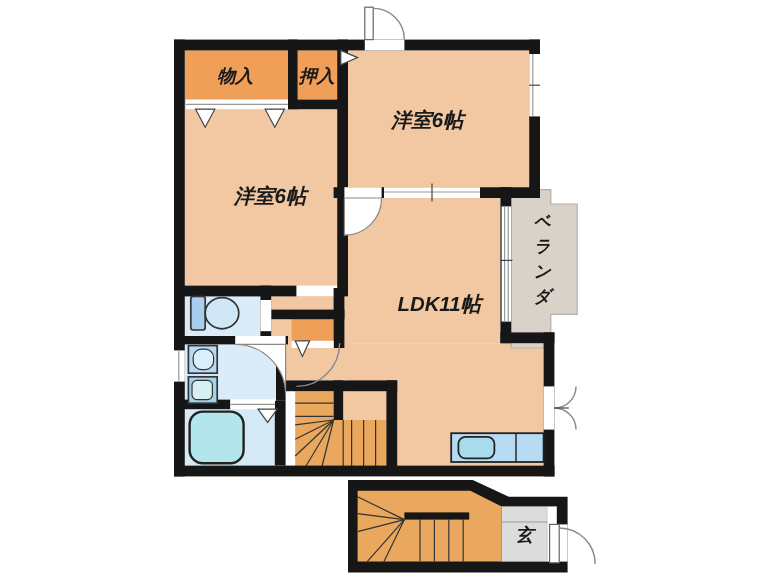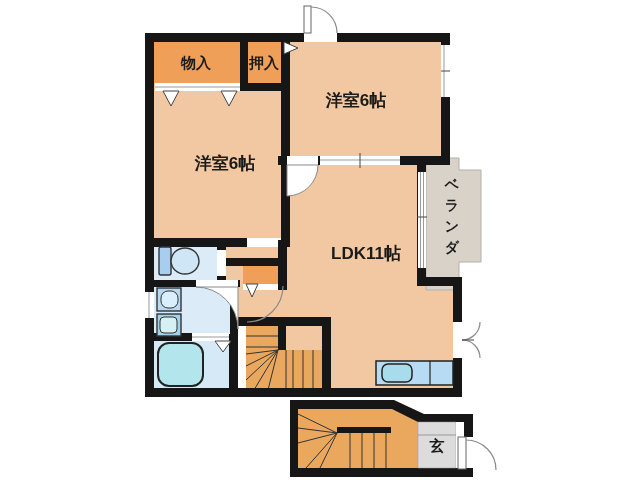--- a/index.html
+++ b/index.html
@@ -1,17 +1,17 @@
 <!DOCTYPE html>
 <html><head>
 <meta charset="utf-8">
 <style>
   html,body{margin:0;padding:0;background:#fff;}
   #canvas{position:relative;width:640px;height:480px;background:#fff;overflow:hidden;
-          font-family:"Liberation Sans","DejaVu Sans",sans-serif;}
+          font-family:"Liberation Sans","DejaVu Sans",sans-serif;font-style:italic;}
   svg{display:block;}
   .wall{fill:#161616;}
   .room{fill:#f2c8a2;}
   .closet{fill:#ef9f57;}
   .stairs{fill:#eaa85e;}
   .water{fill:#dcebf8;}
   .bath{fill:#d5e9f6;}
   .tub{fill:#b3e5ec;stroke:#222;stroke-width:2;}
   .veranda{fill:#d8d2c9;stroke:#b5b0a8;stroke-width:1;}
   .genkan{fill:#dcdcdc;stroke:#999;stroke-width:0.5;}

